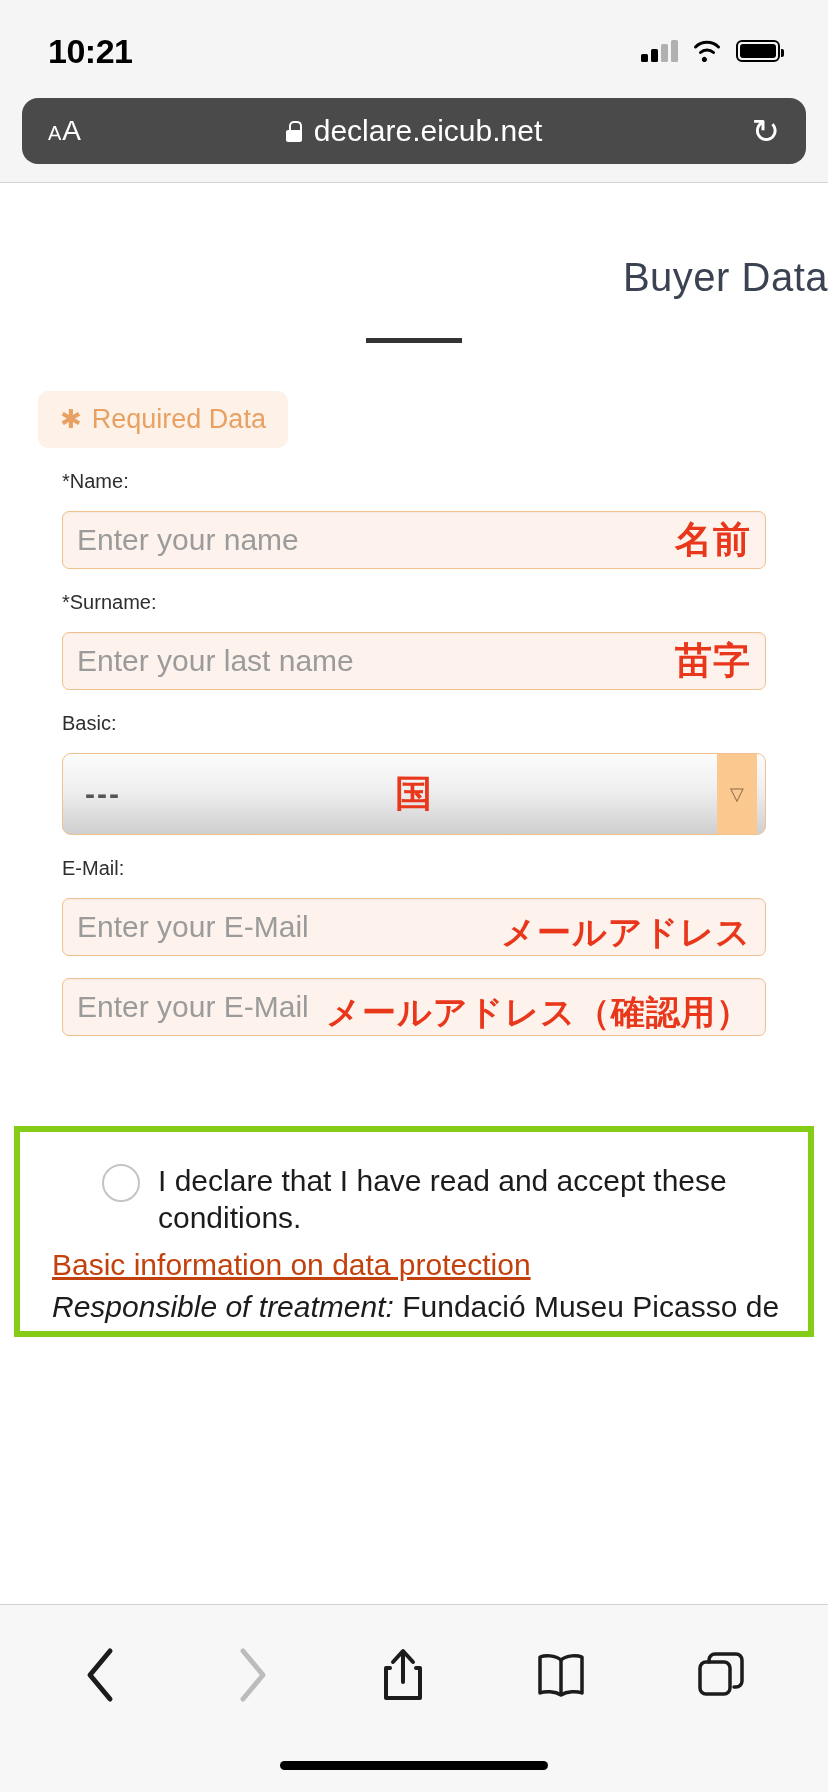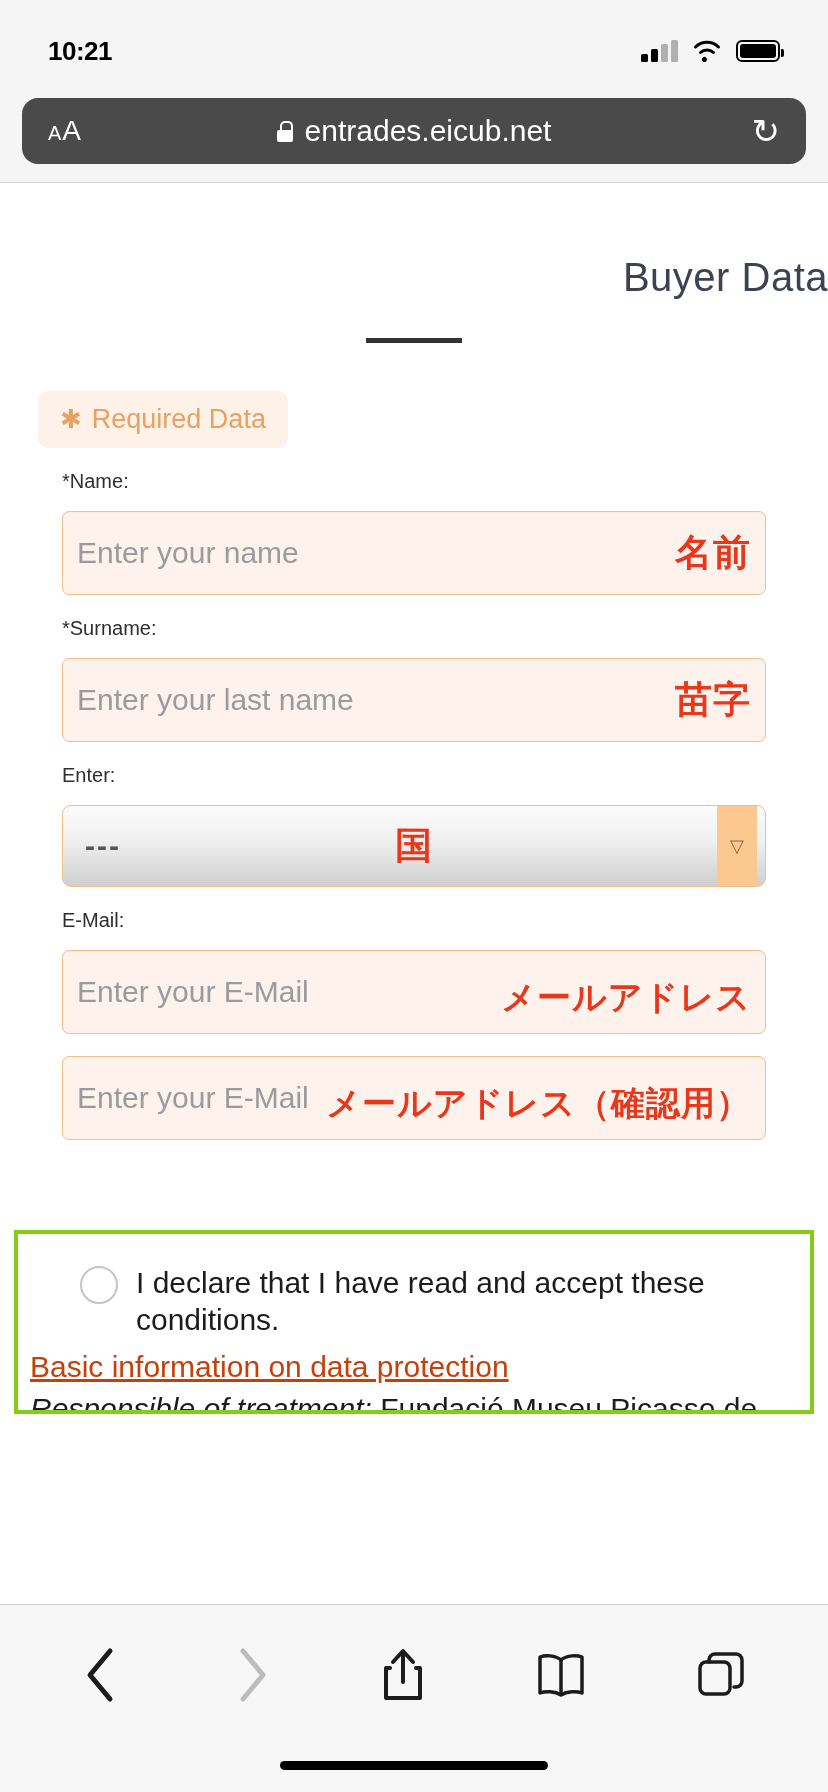--- a/index.html
+++ b/index.html
@@ -13,21 +13,21 @@
 
   
   .statusbar {
     height: 88px;
     background: #f5f5f5;
     display: flex; align-items: center;
     padding: 0 48px;
     position: relative;
   }
   .sb-time {
-    font-size: 26px; font-weight: bold; color: #000;
+    font-size: 34px; font-weight: bold; color: #000;
     letter-spacing: -0.5px;
     margin-top: 14px;
   }
   .sb-right {
     margin-left: auto; display: flex; align-items: center; gap: 14px;
     margin-top: 14px;
   }
   .bars { display: flex; align-items: flex-end; gap: 3px; height: 22px; }
   .bars i { display: block; width: 7px; background: #000; border-radius: 1.5px; }
   .bars i:nth-child(1) { height: 8px; }
@@ -97,21 +97,21 @@
     margin-left: 38px;
   }
   .req-badge .star { font-size: 26px; color:#e8a163; }
 
   .field { margin-top: 22px; padding: 0 62px; }
   .field-label {
     font-size: 20px; color:#2e2e2e; font-weight: 400;
     margin-bottom: 18px;
   }
   .input-box {
-    height: 84px; border: 1.5px solid #f0c08e; border-radius: 7px;
+    height: 58px; border: 1.5px solid #f0c08e; border-radius: 7px;
     background:#fdf2ec;
     display:flex; align-items:center; justify-content:space-between;
     padding: 0 14px 0 14px;
     box-shadow: inset 0 1px 2px rgba(0,0,0,0.04);
     overflow:hidden;
   }
   .placeholder { color:#9b9b9b; font-size: 30px; white-space:nowrap; }
   .jp {
     color:#e8371b; font-family: "DejaVu Serif", serif; font-weight: bold;
     font-size: 37px; white-space: nowrap; letter-spacing: 1px;
@@ -129,23 +129,23 @@
     width: 40px; height: 100%;
     background:#fbc88f;
     display:flex; align-items:center; justify-content:center;
     color:#8a6b4a; font-size: 18px;
     margin-left: 10px;
   }
 
   
   .cond-box {
     margin: 90px 14px 0 14px;
-    border: 4px solid #84cc16;
-    padding: 30px 24px 20px 12px;
-    height: 184px; overflow:hidden;
+    border: 6px solid #84cc16;
+    padding: 30px 24px 20px 32px;
+    height: 211px; overflow:hidden;
   }
   .cond-row { display:flex; align-items:flex-start; gap: 18px; }
   .radio {
     width: 38px; height: 38px; border-radius: 50%;
     border: 2px solid #c4c4c4; background:#fff; flex: 0 0 auto;
     margin-top: 2px; margin-left: 50px;
   }
   .cond-text {
     font-size: 30px; color:#1c1c1c; line-height: 1.24;
   }
@@ -197,21 +197,21 @@
 </div>
 
 <div class="urlbar-wrap">
   <div class="urlbar">
     <div class="aa">
       <span class="small">A</span>
         <span class="big">A</span>
     </div>
     <div class="url-center">
       <span class="lock"></span>
-      <span class="url-text">entrades.eicub.net</span>
+      <span class="url-text">declare.eicub.net</span>
     </div>
     <div class="reload">↻</div>
   </div>
 </div>
 
 <div class="page">
 
   <div class="title">Buyer Data</div>
   <div class="title-rule"></div>
 
@@ -235,21 +235,21 @@
     <div class="field">
       <div class="field-label">*Surname:</div>
       <div class="input-box">
         <span class="placeholder">Enter your last name</span>
         <span class="jp">苗字</span>
       </div>
     </div>
 
     
     <div class="field">
-      <div class="field-label">Enter:</div>
+      <div class="field-label">Basic:</div>
       <div class="select-box">
         <span class="select-val">---</span>
         <span class="jp">国</span>
         <span class="select-arrow">▽</span>
       </div>
     </div>
 
     
     <div class="field">
       <div class="field-label">E-Mail:</div>

